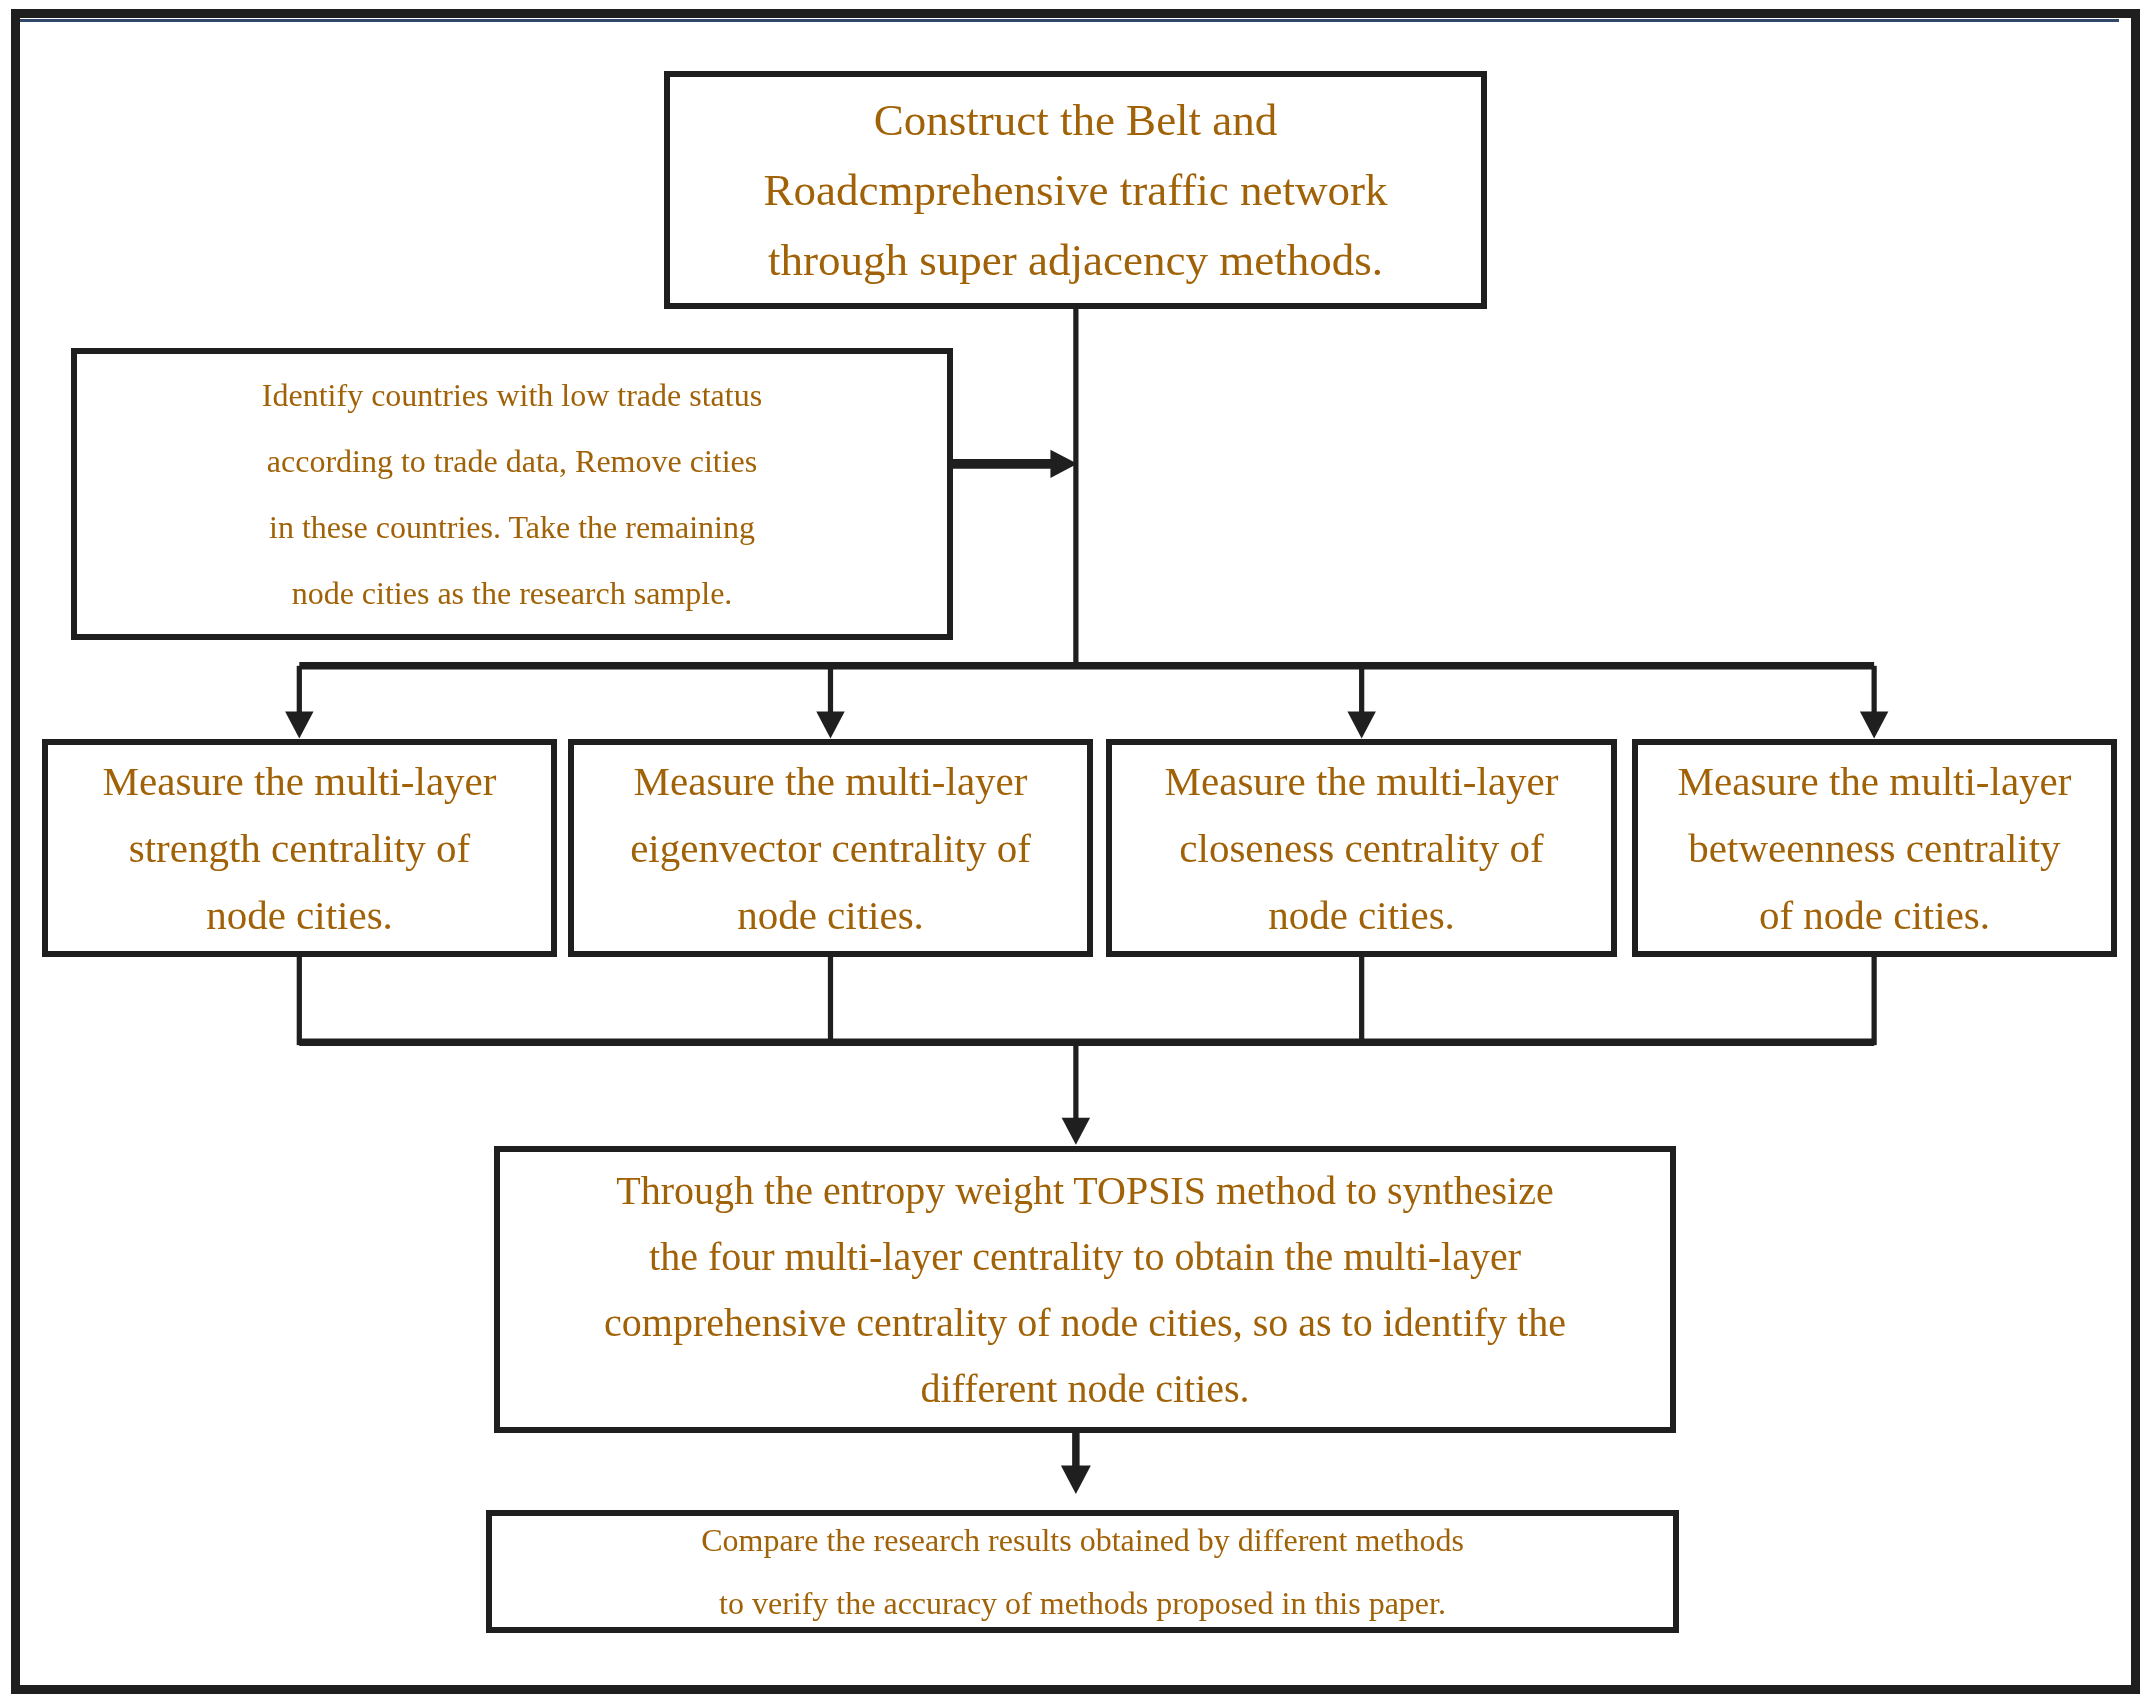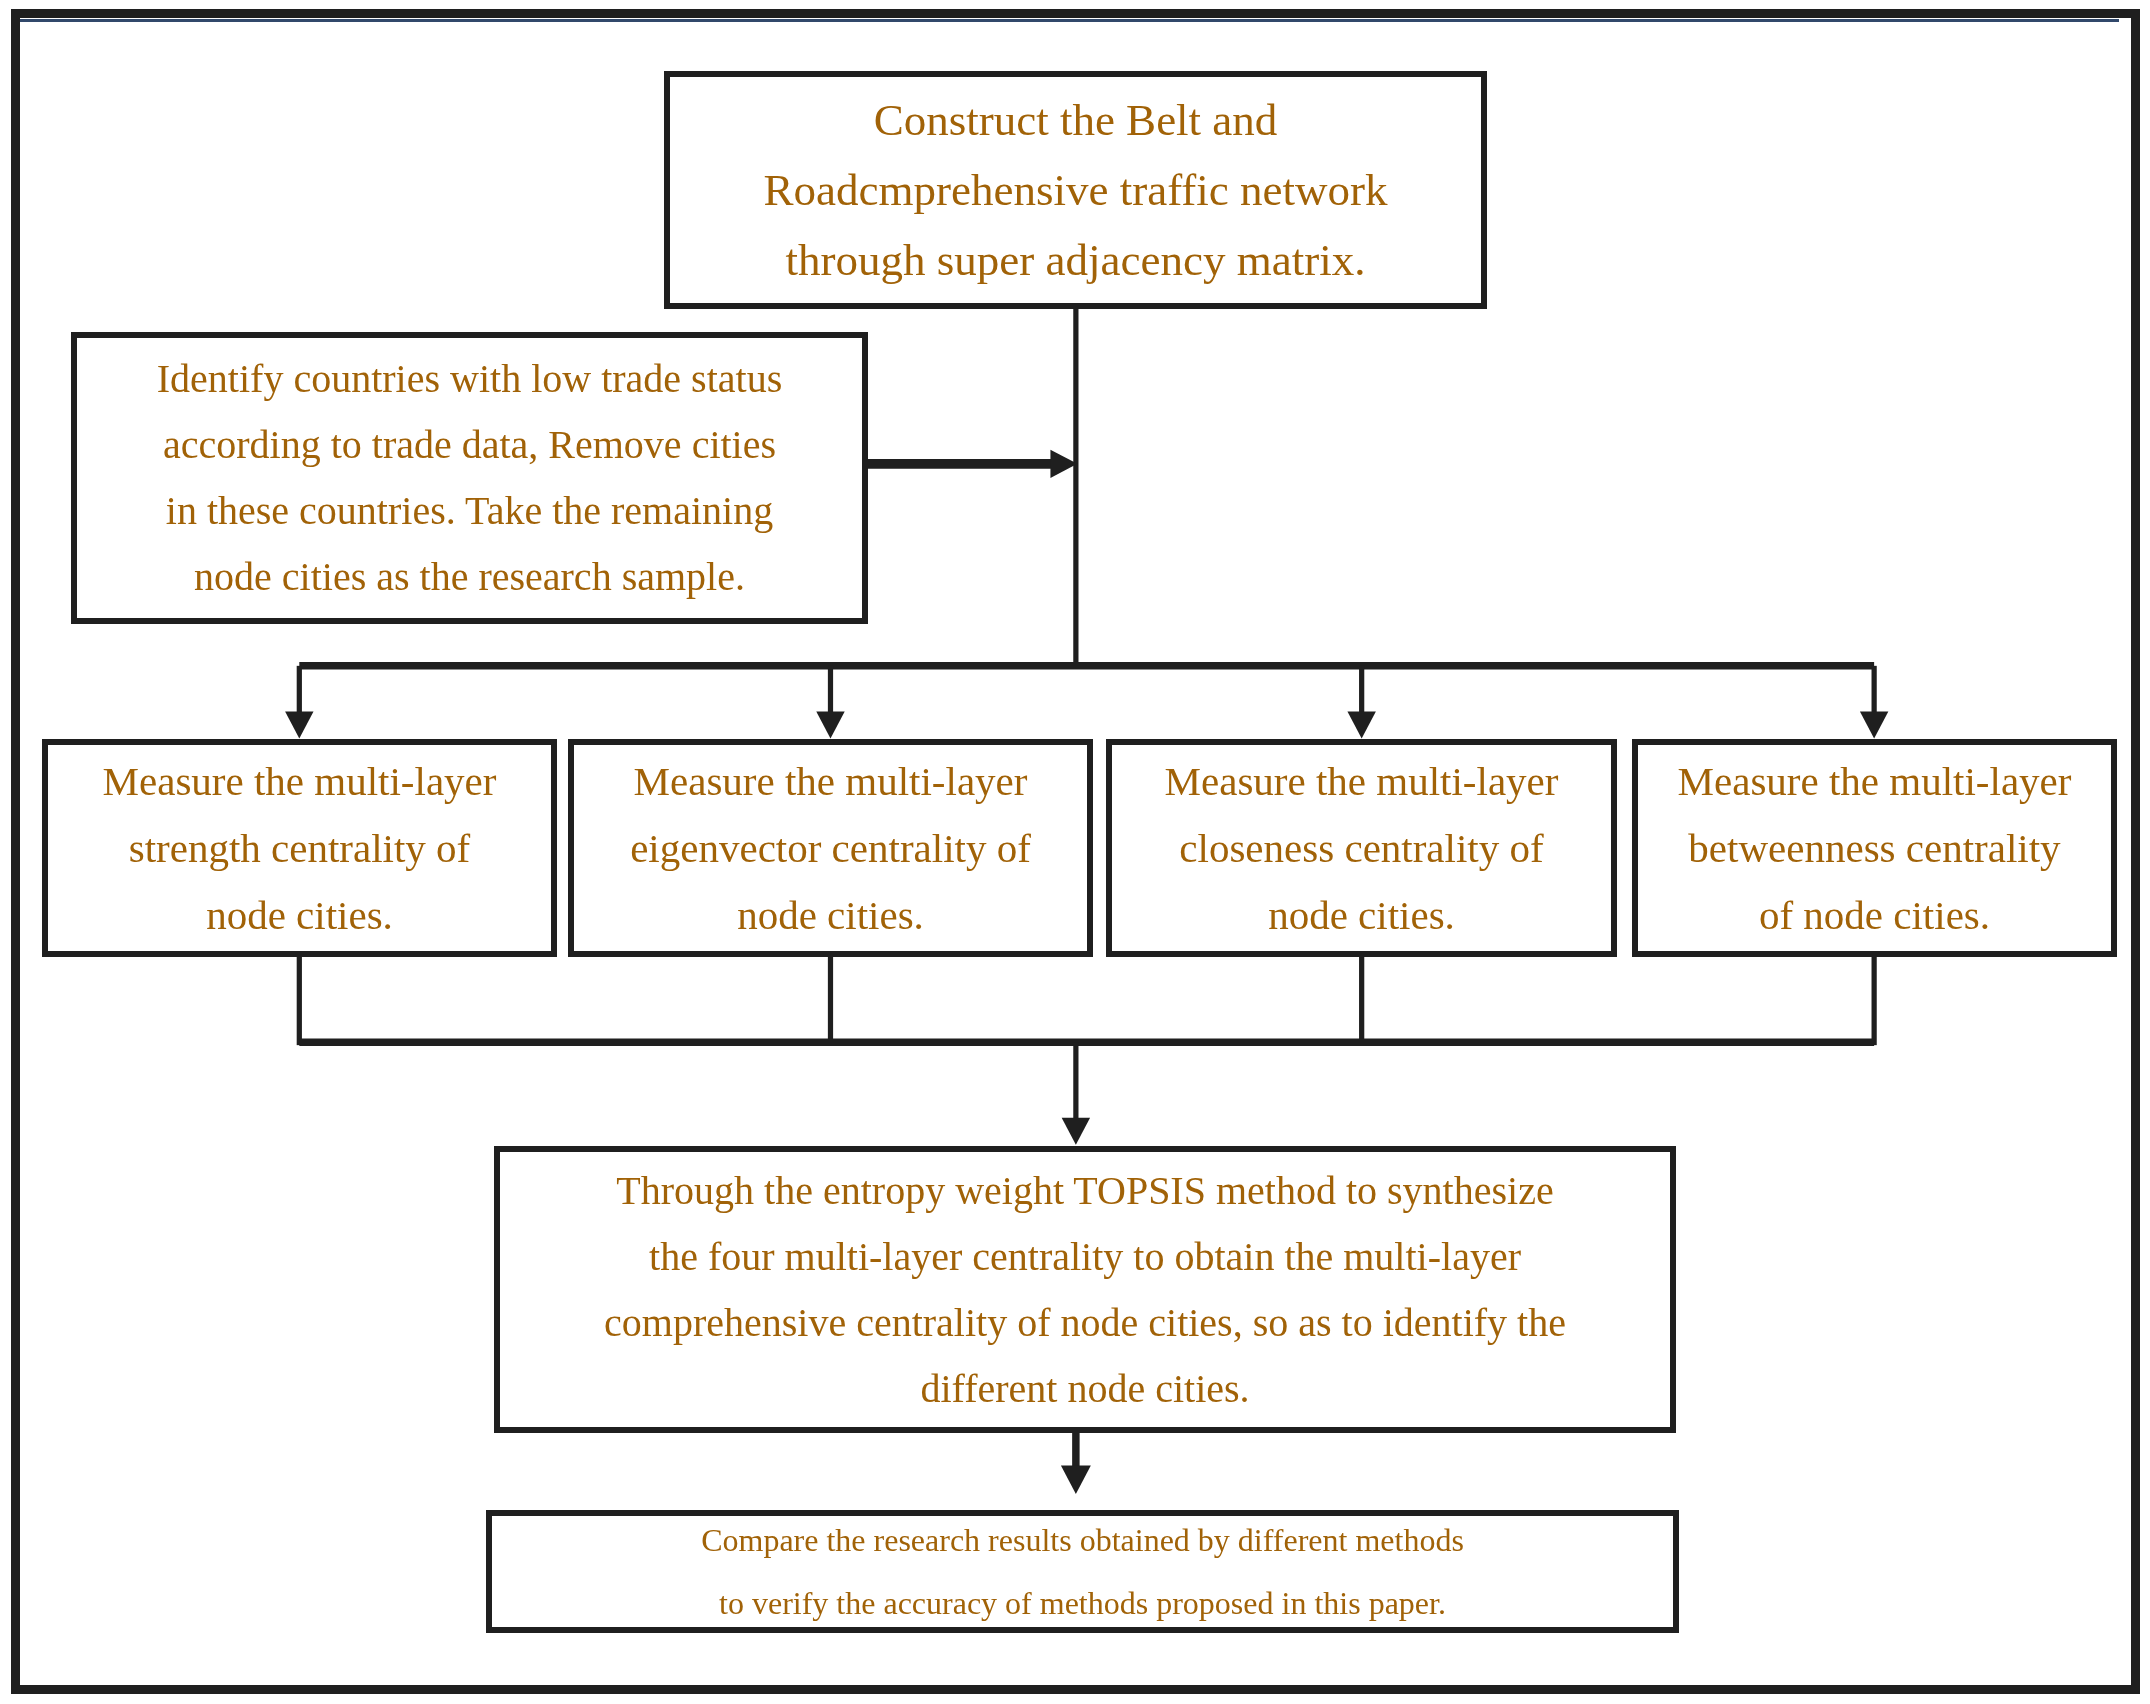--- a/index.html
+++ b/index.html
@@ -50,21 +50,21 @@
     display: flex;
     flex-direction: column;
     justify-content: center;
     align-items: center;
     text-align: center;
   }
   .box .ln {
     white-space: nowrap;
   }
   .box-construct   { left: 664px;  top: 71px;   width: 823px; height: 238px; font-size: 45px; line-height: 70px; }
-  .box-identify    { left: 71px;   top: 332px;  width: 797px; height: 292px; font-size: 40px; line-height: 66px; }
+  .box-identify    { left: 71px;   top: 348px;  width: 882px; height: 292px; font-size: 32px; line-height: 66px; }
   .box-strength    { left: 42px;   top: 739px;  width: 515px;  height: 218px; font-size: 41px; line-height: 67px; }
   .box-eigenvector { left: 568px;  top: 739px;  width: 525px;  height: 218px; font-size: 41px; line-height: 67px; }
   .box-closeness   { left: 1106px; top: 739px;  width: 511px;  height: 218px; font-size: 41px; line-height: 67px; }
   .box-betweenness { left: 1632px; top: 739px;  width: 485px;  height: 218px; font-size: 41px; line-height: 67px; }
   .box-topsis      { left: 494px;  top: 1146px; width: 1182px; height: 287px; font-size: 40px; line-height: 66px; }
   .box-compare     { left: 486px;  top: 1496px; width: 1193px; height: 123px; font-size: 32px; line-height: 63px; margin-top: 14px; }
 </style>
 </head>
 <body>
 
@@ -101,21 +101,21 @@
     <line x1="1438" y1="1393" x2="1438" y2="1497" stroke-width="7" stroke="#1f1f1f"></line>
     <polygon points="1438,1530 1419,1494 1457,1494" fill="#1f1f1f"></polygon>
 
     <line x1="1438" y1="1912" x2="1438" y2="1962" stroke-width="10" stroke="#1f1f1f"></line>
     <polygon points="1438,1997 1418,1959 1458,1959" fill="#1f1f1f"></polygon>
   </svg>
 
   <div class="box box-construct">
     <div class="ln">Construct the Belt and</div>
     <div class="ln">Roadcmprehensive traffic network</div>
-    <div class="ln">through super adjacency matrix.</div>
+    <div class="ln">through super adjacency methods.</div>
   </div>
 
   <div class="box box-identify">
     <div class="ln">Identify countries with low trade status</div>
     <div class="ln">according to trade data, Remove cities</div>
     <div class="ln">in these countries. Take the remaining</div>
     <div class="ln">node cities as the research sample.</div>
   </div>
 
   <div class="box box-strength">

